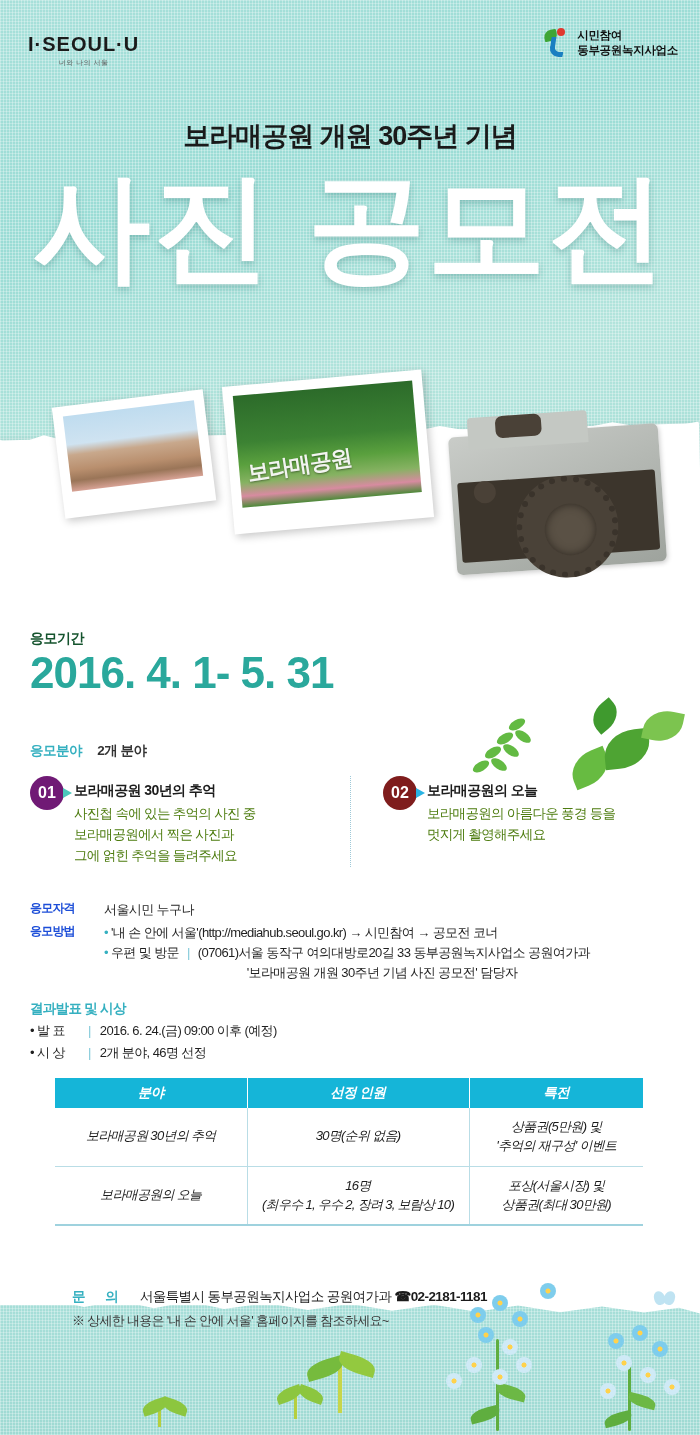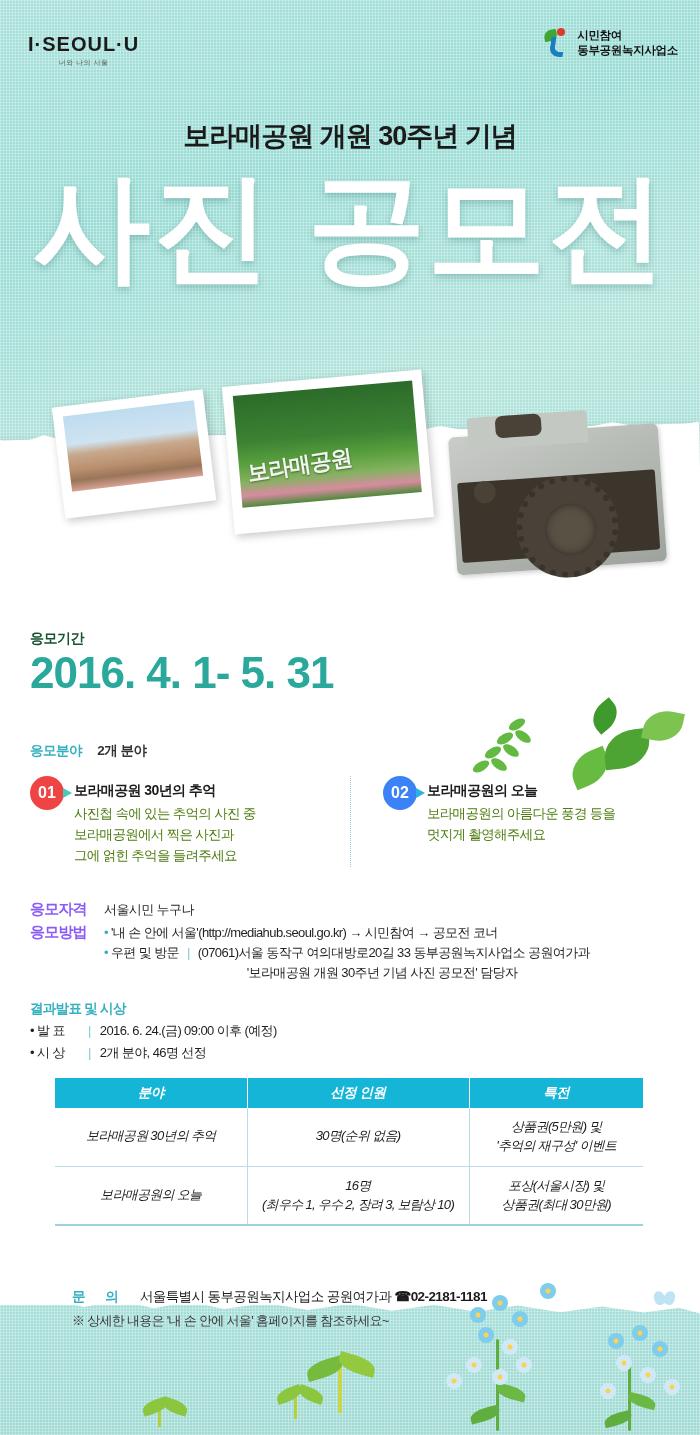--- a/index.html
+++ b/index.html
@@ -100,30 +100,30 @@
 
   .fields { position:absolute; left:30px; top:742px; width:650px; }
   .fields-head { font-size:13.5px; font-weight:bold; color:#35b0c0; letter-spacing:-.5px; }
   .fields-head .sub { color:#333; margin-left:12px; }
   .cats { display:flex; margin-top:16px; position:relative; }
   .cat { width:310px; display:flex; gap:10px; }
   .cat.right { padding-left:32px; border-left:1px dotted #9ec9d8; margin-left:10px; }
   .badge { width:34px; height:34px; border-radius:50%; color:#fff; font-size:16px; font-weight:bold;
            display:flex; align-items:center; justify-content:center; flex:0 0 34px; position:relative; }
   .badge::after{ content:""; position:absolute; right:-8px; top:12px; border-left:9px solid currentColor; border-top:5px solid transparent; border-bottom:5px solid transparent; }
-  .badge.b1 { background:#ef4444; color:#4cc7bb; }
+  .badge.b1 { background:#701a75; color:#4cc7bb; }
   .badge.b1 span { color:#fff; }
-  .badge.b2 { background:#3b82f6; color:#29b3e3; }
+  .badge.b2 { background:#7f1d1d; color:#29b3e3; }
   .badge.b2 span { color:#fff; }
   .cat-txt .ct { font-size:14px; font-weight:bold; color:#1c1c1c; letter-spacing:-.6px; margin-top:6px; }
   .cat-txt .cd { font-size:13.5px; color:#4d7c0f; letter-spacing:-.7px; line-height:1.55; margin-top:4px; }
 
   .apply { position:absolute; left:30px; top:900px; width:660px; font-size:13px; }
   .apply-row { display:flex; margin-bottom:3px; }
-  .apply-key { width:74px; flex:0 0 74px; font-weight:bold; color:#8b5cf6; letter-spacing:-.8px; font-size:15px; }
+  .apply-key { width:74px; flex:0 0 74px; font-weight:bold; color:#1d4ed8; letter-spacing:-.8px; font-size:12px; }
   .apply-val { color:#1f1f1f; letter-spacing:-.6px; line-height:1.55; }
   .apply-val .bullet::before { content:"• "; color:#35b0c0; }
   .apply-val .bar { color:#7fc8d8; margin:0 5px; }
   .apply-val .indent { display:block; padding-left:70px;text-align:center; }
 
   .result { position:absolute; left:30px; top:1000px; width:660px; }
   .result h3 { font-size:13.5px; color:#35b0c0; letter-spacing:-.7px; }
   .result .rrow { font-size:13px; color:#1f1f1f; letter-spacing:-.6px; margin-top:4px; }
   .result .rrow .k { display:inline-block; width:46px; }
   .result .rrow .bar { color:#7fc8d8; margin:0 6px 0 2px; }

